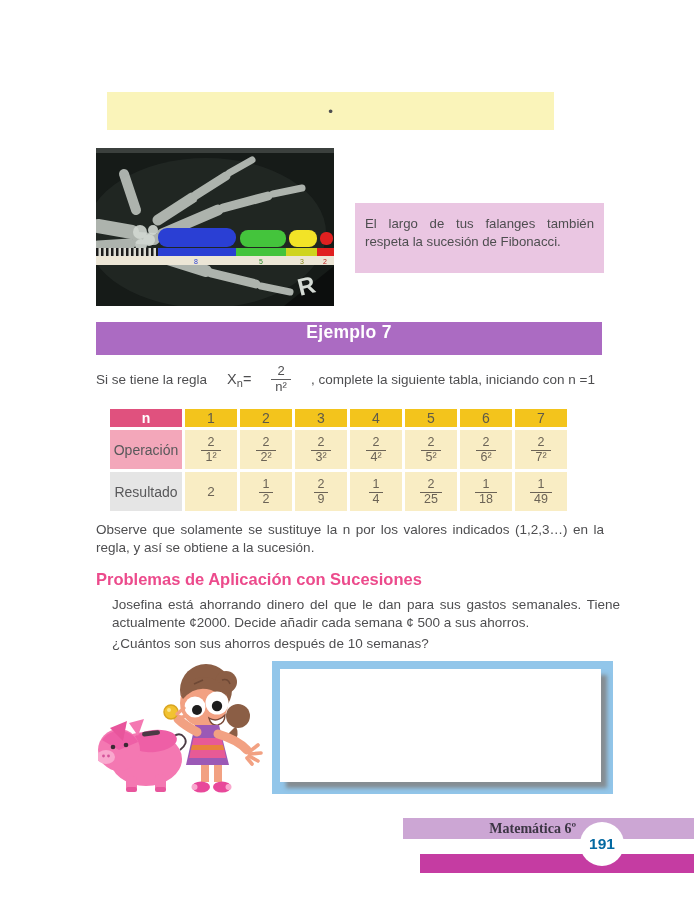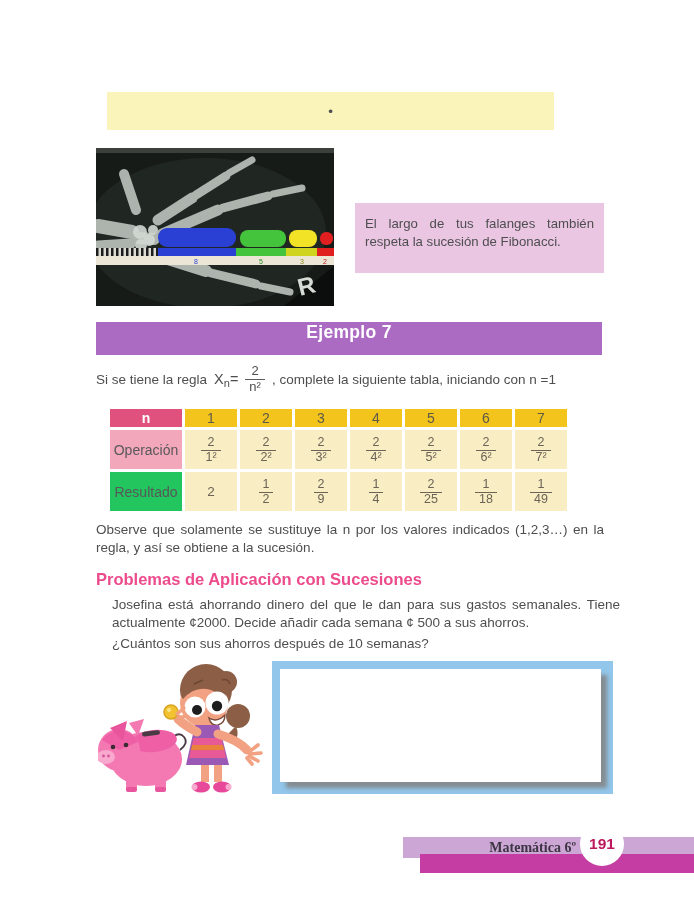--- a/index.html
+++ b/index.html
@@ -20,37 +20,37 @@
     box-sizing:border-box;padding:12px 10px;font-size:13.2px;line-height:1.35;
     text-align:justify;color:#4e4e50;}
 
   
   .banner{left:96px;top:322px;width:506px;height:33px;background:#AB6BC2;
     display:flex;justify-content:center;
     color:#ffffff;font-weight:bold;font-size:17.5px;letter-spacing:.3px;}
 
   
   .intro{left:96px;top:360px;width:540px;height:38px;display:flex;align-items:center;
-    font-size:13.5px;gap:7px;}
+    font-size:13.5px;gap:20px;}
   .xvar{font-size:14.5px;color:#4e4e50;display:inline-flex;align-items:flex-end;}
   .xvar sub{font-size:11px;line-height:1;transform:translateY(2px);}
   .frac{display:inline-flex;flex-direction:column;align-items:center;line-height:1.1;
     font-size:13px;color:#4e4e50;}
   .frac .fn{padding:0 4px;}
   .frac .fd{border-top:1.4px solid #5c5c5e;padding:0 4px;}
 
   
   .seq-table{left:107px;top:406px;border-collapse:separate;border-spacing:3px;}
   .seq-table th,.seq-table td{text-align:center;vertical-align:middle;padding:0;}
   .seq-table th{width:52px;height:18px;font-weight:normal;}
   .seq-table th.nh{width:72px;background:#E0517E;color:#ffffff;font-weight:bold;font-size:14px;}
   .seq-table th.gh{background:#F3C41C;color:#5e5a4a;font-size:14px;}
   .seq-table td{height:39px;}
   .seq-table td.lab{background:#F3A7BA;color:#58585a;font-size:14px;}
-  .seq-table td.lab2{background:#22c55e;margin-top:24px;}
+  .seq-table td.lab2{background:#e5e5e5;margin-top:24px;}
   .seq-table td.cream{background:#F9EDC4;color:#6b6356;font-size:12.5px;}
   .seq-table .frac{color:#6b6356;font-size:12.5px;}
   .seq-table .frac .fd{border-top-color:#6b6356;}
   .seq-table .plain{font-size:13.5px;}
 
   
   .observe{left:96px;top:521px;width:508px;font-size:13.5px;line-height:1.32;text-align:justify;}
 
   
   .app-heading{left:96px;top:570px;font-size:16.5px;font-weight:bold;color:#EC4B8C;}
@@ -60,27 +60,27 @@
   
   .illu{left:98px;top:662px;width:175px;height:138px;}
 
   
   .answer-box{left:272px;top:661px;width:341px;height:133px;background:#92C6EA;
     box-sizing:border-box;padding:8px 12px 12px 8px;}
   .answer-inner{width:100%;height:100%;background:#ffffff;
     box-shadow:6px 6px 4px rgba(130,130,130,.85);}
 
   
-  .footer-light{left:403px;top:837px;width:291px;height:21px;background:#CCA6D4;
+  .footer-light{left:403px;top:818px;width:291px;height:21px;background:#CCA6D4;
     box-sizing:border-box;padding-right:118px;text-align:right;line-height:21px;
     font-family:"Liberation Serif",serif;font-weight:bold;font-size:14px;color:#3c3544;}
   .footer-dark{left:420px;top:854px;width:274px;height:19px;background:#C53CA2;}
   .page-circle{left:580px;top:822px;width:44px;height:44px;border-radius:50%;background:#ffffff;
     display:flex;align-items:center;justify-content:center;
-    color:#be185d;font-weight:bold;font-size:15.5px;z-index:5;}
+    color:#0369a1;font-weight:bold;font-size:15.5px;z-index:5;}
 </style>
 </head>
 <body>
 
 <div class="abs note-yellow">
   <span>•</span>
 </div>
 
 <div class="abs xray">
   <svg width="238" height="158" viewBox="0 0 238 158">

